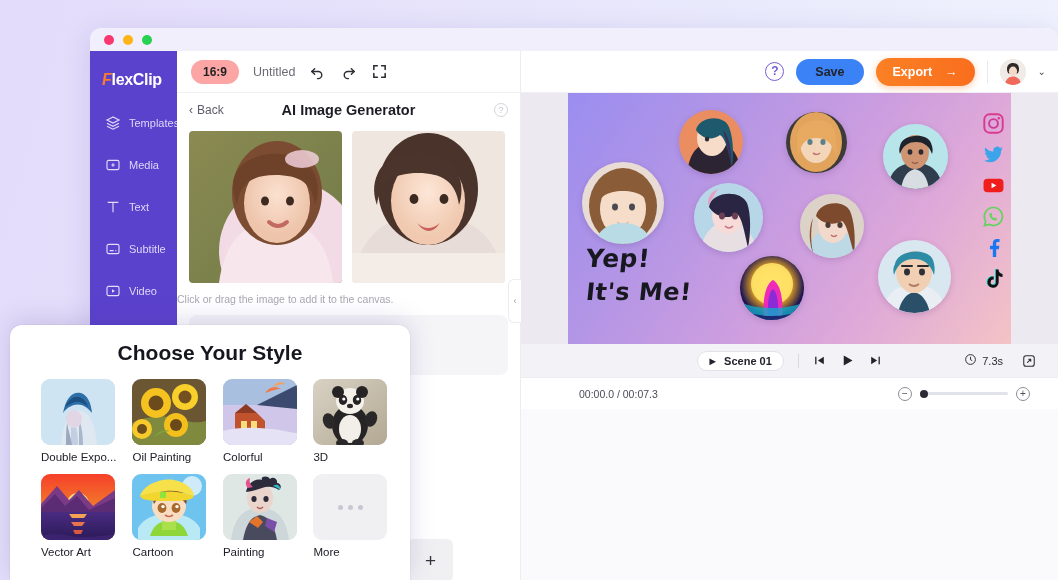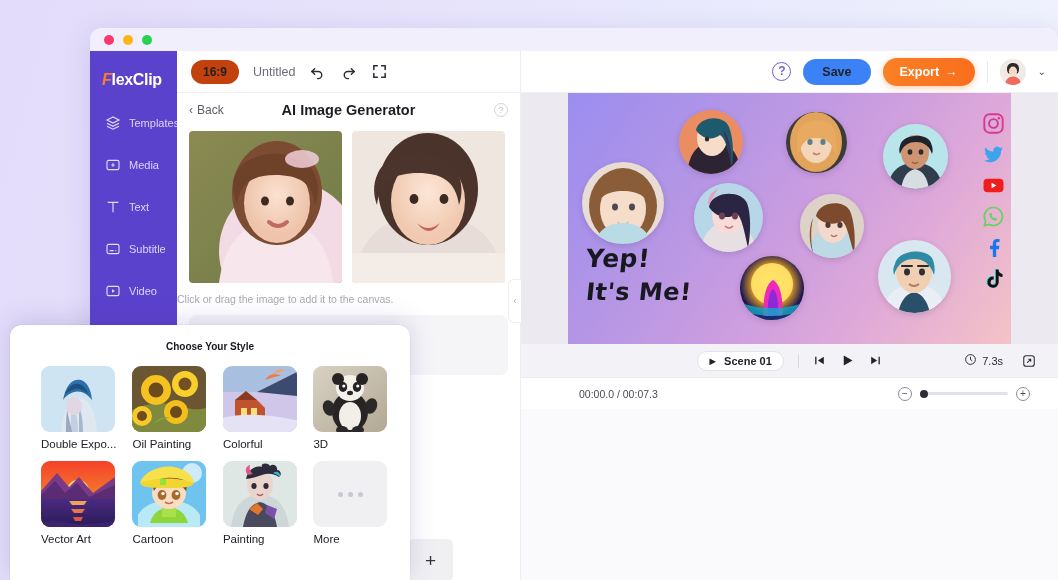--- a/index.html
+++ b/index.html
@@ -82,21 +82,21 @@
   }
   .topbar {
     height: 42px;
     background: #fff;
     display: flex; align-items: center;
     padding-left: 14px;
     gap: 14px;
     border-bottom: 1px solid #f0f0f4;
   }
   .ratio-chip {
-    background: #c2410c;
+    background: #fca5a5;
     border-radius: 14px;
     padding: 5px 12px;
     font-size: 12px; font-weight: 700; color: #222;
   }
   .doc-title { font-size: 12.5px; color: #6b6b76; }
   .tb-icon { color: #2c2c34; cursor: pointer; display:inline-flex; }
   .tb-icon svg { width: 17px; height: 17px; }
 
   .panel-head {
     height: 34px;
@@ -315,21 +315,21 @@
     border-radius: 15px;
     padding: 6px 19px;
     font-size: 12.5px; font-weight: 600; color: #23232c;
     cursor: pointer;
   }
   .export-btn {
     background: linear-gradient(90deg, #fb8024, #f96e1e);
     border-radius: 16px;
     padding: 7px 17px;
     font-size: 12.5px; font-weight: 700; color: #fff;
-    display: flex; align-items: center; gap: 6px;
+    display: flex; align-items: center; gap: 13px;
     cursor: pointer;
     box-shadow: 0 2px 7px rgba(250,115,30,.35);
   }
   .vsep { width: 1px; height: 22px; background: #e8e8ee; }
   .avatar {
     width: 26px; height: 26px; border-radius: 50%;
     background: #efe9e4;
     position: relative; overflow: hidden; cursor: pointer;
   }
   .chev { color: #4c4c58; font-size: 10px; cursor: pointer; }
@@ -340,21 +340,21 @@
     left: 10px; top: 325px;
     width: 400px; height: 255px;
     background: #fff;
     border-radius: 12px 12px 0 0;
     box-shadow: 0 -4px 26px rgba(70,50,140,.18), 0 0 0 1px rgba(0,0,0,.03);
     z-index: 20;
     padding: 16px 22px 0 22px;
   }
   .popup-title {
     text-align: center;
-    font-size: 10px; font-weight: 700; color: #16161f;
+    font-size: 21px; font-weight: 700; color: #16161f;
     margin-bottom: 14px;
   }
   .style-grid {
     display: grid;
     grid-template-columns: repeat(4, 1fr);
     gap: 11px 16px;
     margin-left: 9px;
   }
   .style-cell { cursor: pointer; }
   .style-thumb {

